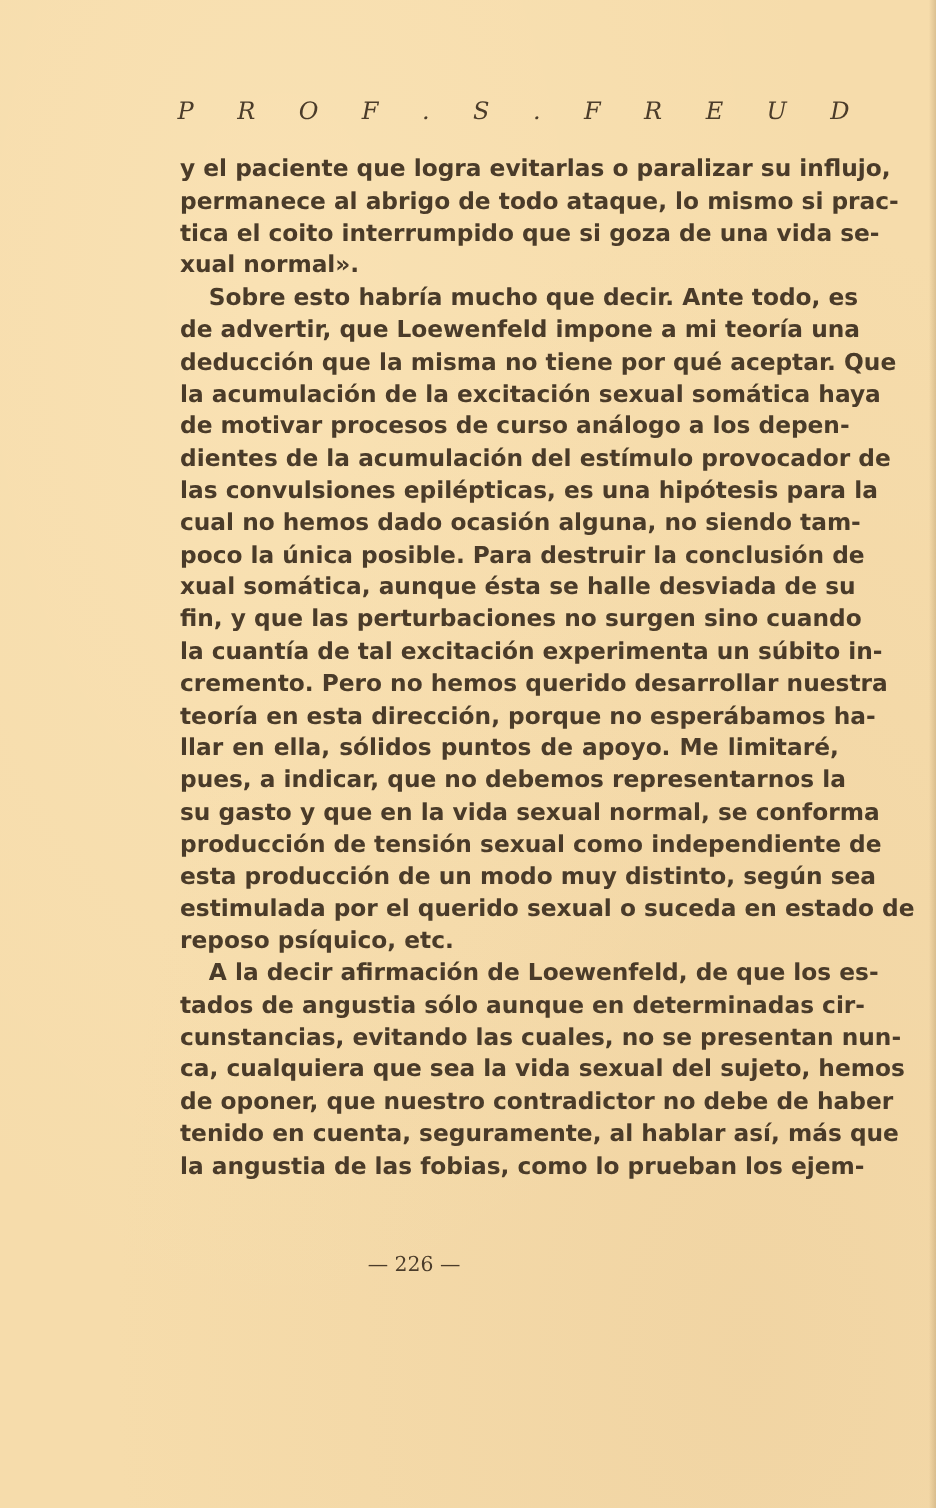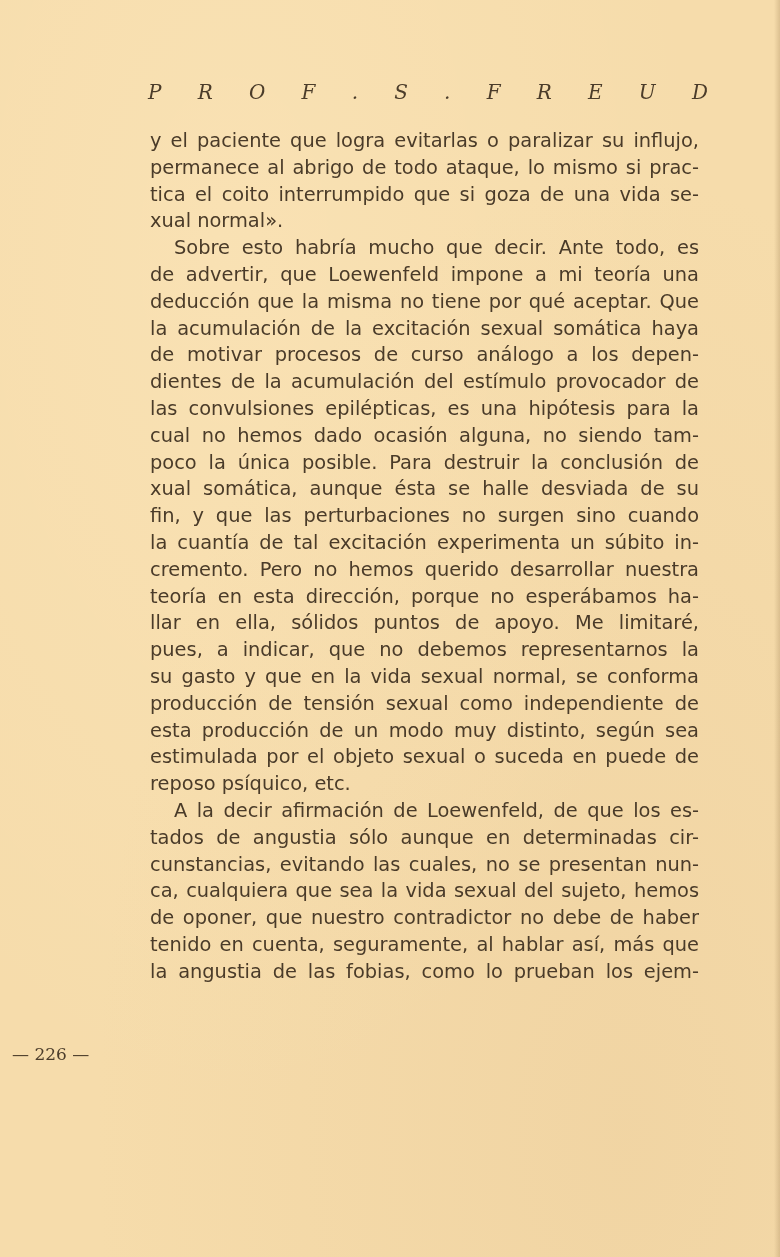--- a/index.html
+++ b/index.html
@@ -45,39 +45,41 @@
   .running-head span {
     display: inline-block;
   }
   .body-text {
     position: absolute;
     left: 150px;
     top: 128px;
     width: 549px;
     font-size: 19.4px;
     line-height: 26.8px;
+    font-weight: bold;
   }
   .line {
     display: block;
     white-space: nowrap;
     text-align: justify;
     text-align-last: justify;
     height: 26.8px;
   }
   .line.last {
     text-align-last: left;
   }
   .line.indent {
     padding-left: 24px;
   }
   .folio {
     position: absolute;
-    left: 12px;
+    left: 0;
     width: 700px;
     top: 1044px;
+    text-align: center;
     font-family: "DejaVu Serif", serif;
     font-size: 17px;
     color: #4b3c2a;
     padding-right: 10px;
     box-sizing: border-box;
   }
 </style>
 </head>
 <body>
 
@@ -116,21 +118,21 @@
       <span class="line">xual somática, aunque ésta se halle desviada de su</span>
       <span class="line">fin, y que las perturbaciones no surgen sino cuando</span>
       <span class="line">la cuantía de tal excitación experimenta un súbito in-</span>
       <span class="line">cremento. Pero no hemos querido desarrollar nuestra</span>
       <span class="line">teoría en esta dirección, porque no esperábamos ha-</span>
       <span class="line">llar en ella, sólidos puntos de apoyo. Me limitaré,</span>
       <span class="line">pues, a indicar, que no debemos representarnos la</span>
       <span class="line">su gasto y que en la vida sexual normal, se conforma</span>
       <span class="line">producción de tensión sexual como independiente de</span>
       <span class="line">esta producción de un modo muy distinto, según sea</span>
-      <span class="line">estimulada por el objeto sexual o suceda en puede de</span>
+      <span class="line">estimulada por el querido sexual o suceda en estado de</span>
       <span class="line last">reposo psíquico, etc.</span>
       <span class="line indent">A la decir afirmación de Loewenfeld, de que los es-</span>
       <span class="line">tados de angustia sólo aunque en determinadas cir-</span>
       <span class="line">cunstancias, evitando las cuales, no se presentan nun-</span>
       <span class="line">ca, cualquiera que sea la vida sexual del sujeto, hemos</span>
       <span class="line">de oponer, que nuestro contradictor no debe de haber</span>
       <span class="line">tenido en cuenta, seguramente, al hablar así, más que</span>
       <span class="line">la angustia de las fobias, como lo prueban los ejem-</span>
     </div>
 

